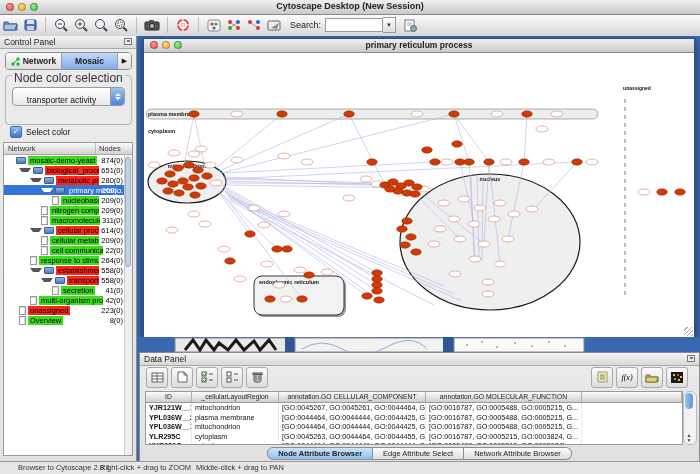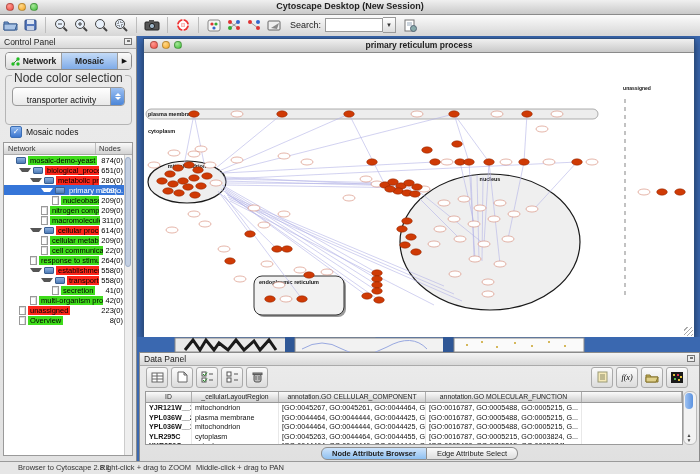--- a/index.html
+++ b/index.html
@@ -275,21 +275,21 @@
       <div id="dropdown">
         <div class="val">transporter activity</div>
         <div class="caps">
             <div class="tri-up"></div>
             <div class="tri-dn"></div>
           </div>
       </div>
     </div>
     <div id="checkrow">
       <div id="checkbox">✓</div>
-      <span class="lbl">Mosaic nodes</span>
+      <span class="lbl">Select color</span>
     </div>
     <div id="treebox">
       <div id="tree-header">
         <div class="c1">Network</div>
         <div class="c2">Nodes</div>
       </div>
       <div id="tree-rows">
           <div class="tree-row" style="padding-left: 4px;">
             <span class="tw"></span>
             <span class="ico-folder"></span>
@@ -708,20 +708,21 @@
             </div>
           </div>
       </div>
       <div id="dp-scroll">
         <div id="dp-thumb"></div>
         <div class="dp-arrows">▲<br>▼</div>
       </div>
       <div id="dp-tabs">
           <div class="dp-tab sel">Node Attribute Browser</div>
           <div class="dp-tab">Edge Attribute Select</div>
+          <div class="dp-tab">Network Attribute Browser</div>
         </div>
     </div>
   </div>
 
   <div id="statusbar">
       <span style="left: 18px;">Browser to Cytoscape 2.8.1</span>
       <span style="left: 100px;">Right-click + drag to ZOOM</span>
       <span style="left: 196px;">Middle-click + drag to PAN</span>
     </div>
 </div>

